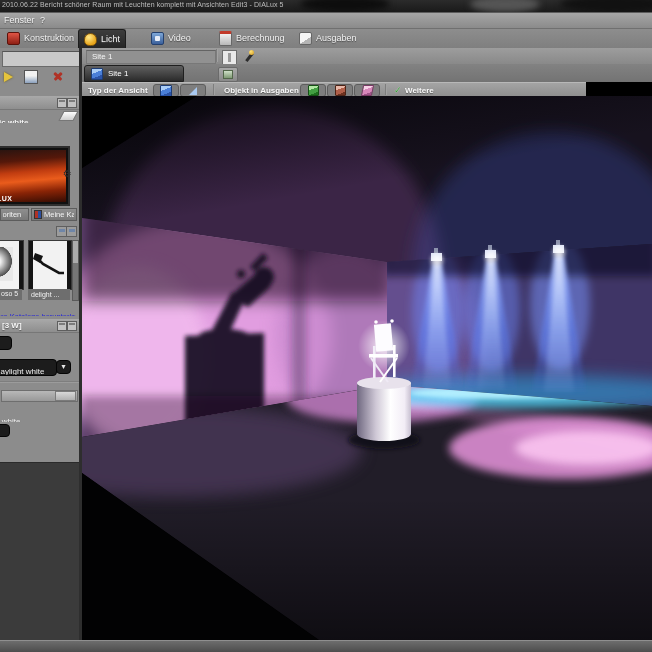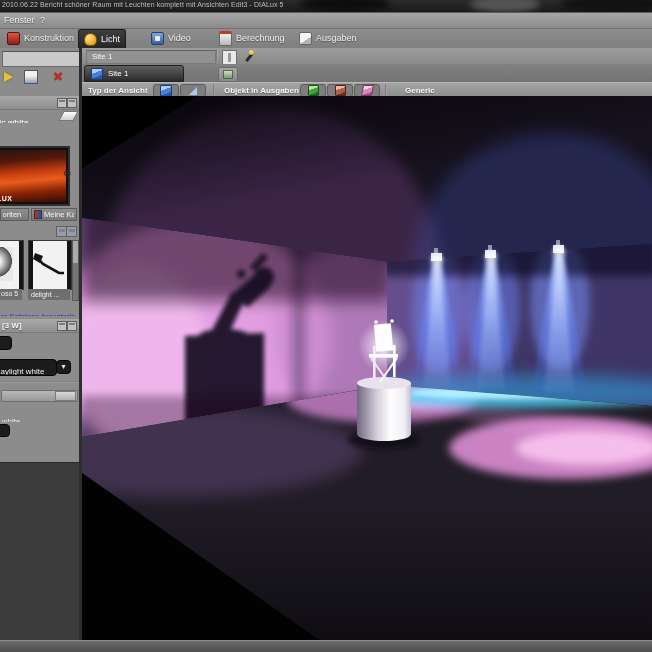--- a/index.html
+++ b/index.html
@@ -58,21 +58,21 @@
   .sb-link{position:absolute;left:0;top:257px;width:76px;height:11px;overflow:hidden;white-space:nowrap;}
   .sb-link span{font-size:7.5px;color:#2424d8;text-decoration:underline;display:inline-block;margin-left:-18px;}
   .darkpill{background:#1c1c1c;border:1px solid #050505;border-radius:4px;}
   .ddtext{font-size:8px;color:#efefef;line-height:15px;display:inline-block;padding-left:35px;white-space:nowrap;}
   .ddarrow{font-size:8px;color:#e8e8e8;text-align:center;line-height:12px;display:block;}
   .slider-track{position:absolute;left:1px;top:342px;width:75px;height:10px;background:linear-gradient(#b8b8b8,#989898);border:1px solid #6e6e6e;}
   .slider-hnd{position:absolute;left:55px;top:343px;width:19px;height:8px;background:linear-gradient(#d8d8d8,#b0b0b0);border:1px solid #7a7a7a;}
   
   .rowA{left:82px;top:48px;width:570px;height:16px;background:linear-gradient(#9d9d9d,#898989);border-bottom:1px solid #6f6f6f;}
   .rowB{left:82px;top:64px;width:570px;height:18px;background:linear-gradient(#828282,#737373);}
-  .rowC{left:82px;top:82px;width:570px;height:14px;background:linear-gradient(#a4a4a4,#8d8d8d);border-top:1px solid #b8b8b8;border-bottom:1px solid #444;}
+  .rowC{left:82px;top:82px;width:504px;height:14px;background:linear-gradient(#a4a4a4,#8d8d8d);border-top:1px solid #b8b8b8;border-bottom:1px solid #444;}
   .viewfield{position:absolute;left:4px;top:2px;width:128px;height:12px;background:#919191;border:1px solid #787878;border-top-color:#646464;}
   .viewfield span{font-size:8px;color:#f5f5f5;padding-left:5px;line-height:12px;display:block;}
   .groove{position:absolute;top:1px;width:2px;height:13px;background:linear-gradient(90deg,#6a6a6a,#b5b5b5);}
   .panel-ic{position:absolute;top:1.5px;width:13px;height:13px;background:#e9e9e9;border:1px solid #6d6d6d;}
   .panel-ic:after{content:"";position:absolute;left:5px;top:2px;width:3px;height:9px;background:#9a9a9a;}
   .tool-ic{position:absolute;top:1.5px;width:13px;height:13px;}
   .tool-ic .ln{position:absolute;left:6px;top:2px;width:2.5px;height:10px;background:#2c2c2c;transform:rotate(38deg);}
   .tool-ic .dot{position:absolute;right:1px;top:0;width:5px;height:5px;border-radius:50%;background:radial-gradient(circle at 35% 30%,#ffe37a,#cf951a);}
   .vtab{position:absolute;left:2px;top:1px;width:100px;height:17px;background:linear-gradient(#606060,#2b2b2b);border:1px solid #1f1f1f;border-radius:3px 3px 0 0;display:flex;align-items:center;gap:5px;padding-left:6px;box-sizing:border-box;}
   .vtab span{font-size:8px;color:#fff;}
@@ -256,21 +256,21 @@
         <span class="glyph g-green"></span>
       </div>
     <div class="tbtn" style="left:245px;">
         <span class="glyph g-red"></span>
       </div>
     <div class="tbtn" style="left:272px;">
         <span class="glyph g-pink"></span>
       </div>
     <span class="groove" style="left:303px;top:1px;height:11px;"></span>
     <span class="check" style="position:absolute;left:312px;top:2px;">✓</span>
-    <span class="tb-label" style="left:323px;">Generic</span>
+    <span class="tb-label" style="left:323px;">Weitere</span>
   </div>
 
   <div class="abs viewport">
     <svg viewBox="0 0 570 544" width="570" height="544">
       <defs>
         <filter id="b2" x="-60%" y="-60%" width="220%" height="220%">
             <feGaussianBlur stdDeviation="2"></feGaussianBlur>
           </filter>
         <filter id="b4" x="-60%" y="-60%" width="220%" height="220%">
             <feGaussianBlur stdDeviation="4"></feGaussianBlur>

